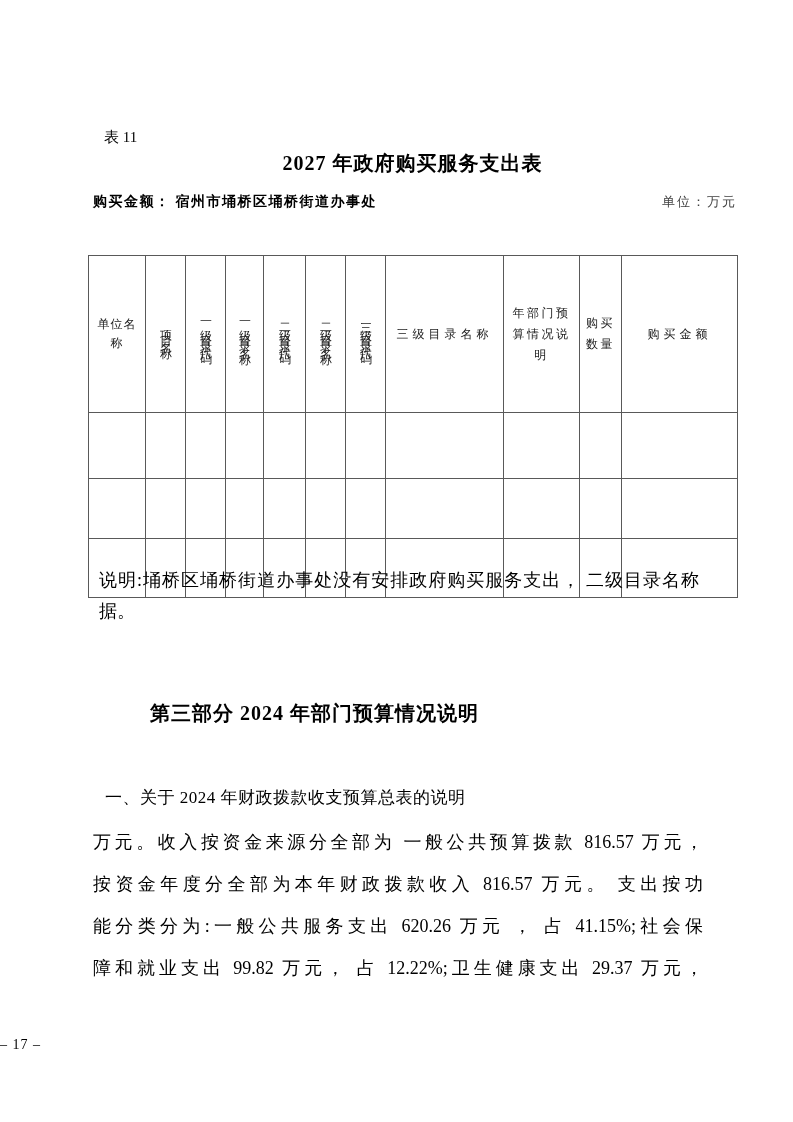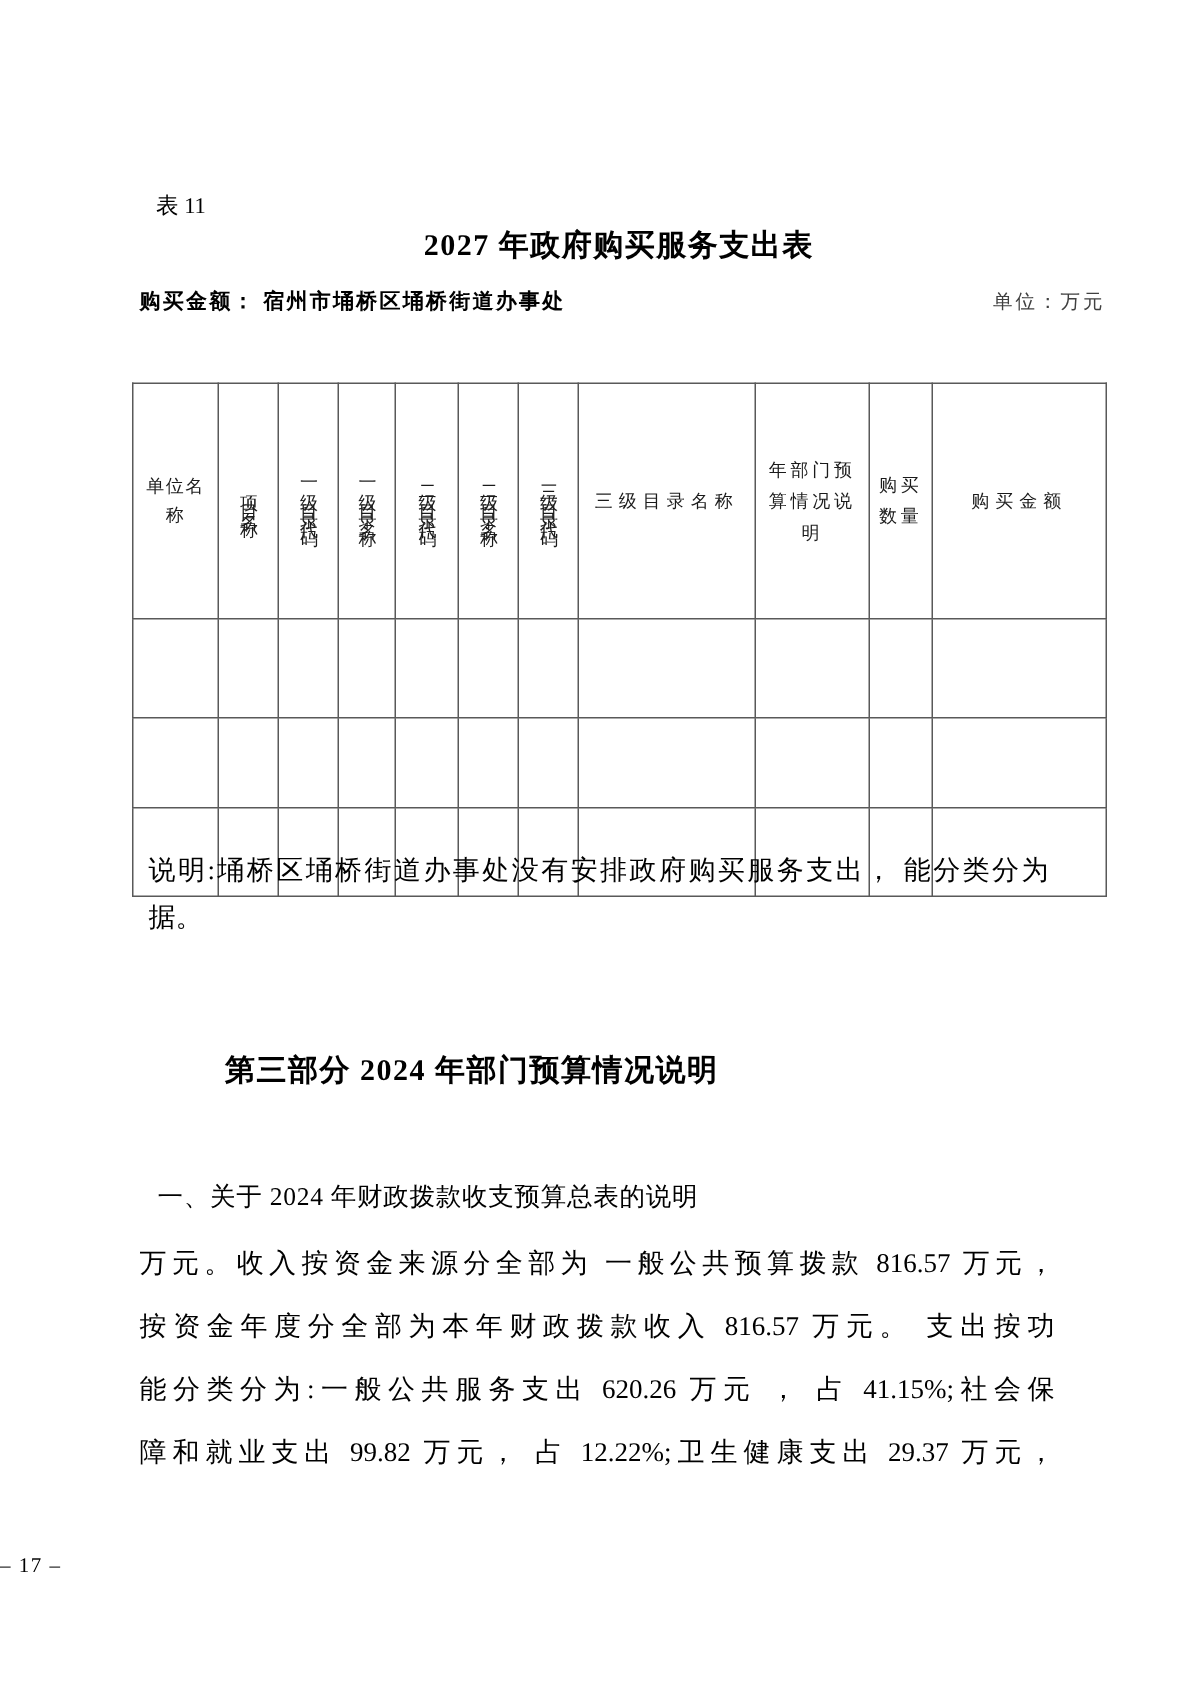--- a/index.html
+++ b/index.html
@@ -159,21 +159,21 @@
           <td></td>
           <td></td>
           <td></td>
           <td></td>
           <td></td>
       </tr>
     </tbody>
   </table>
 
   <div id="note">
-    <div class="l1">说明:埇桥区埇桥街道办事处没有安排政府购买服务支出， 能分类分为</div>
+    <div class="l1">说明:埇桥区埇桥街道办事处没有安排政府购买服务支出， 二级目录名称</div>
     <div class="l2">据。</div>
   </div>
 
   <div id="sectionTitle">第三部分 2024 年部门预算情况说明</div>
 
   <div id="subHeading">一、关于 2024 年财政拨款收支预算总表的说明</div>
 
   <div id="para">
     <div class="pline">万元。收入按资金来源分全部为 一般公共预算拨款 816.57 万元，</div>
     <div class="pline">按资金年度分全部为本年财政拨款收入 816.57 万元。 支出按功</div>

